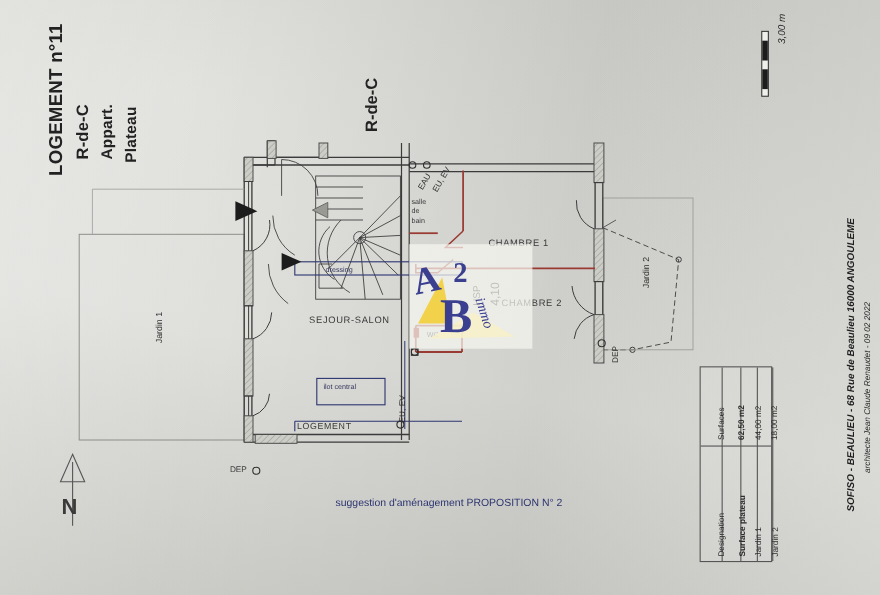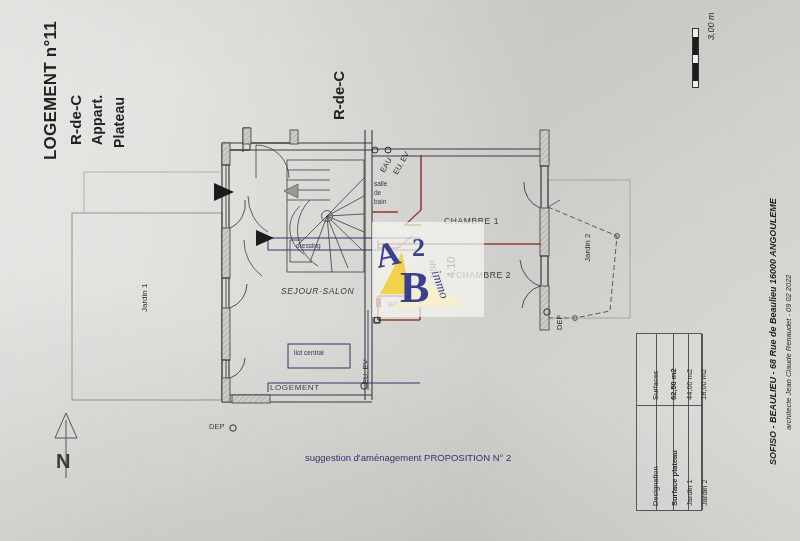--- a/index.html
+++ b/index.html
@@ -267,21 +267,21 @@
   <div class="t rot90" style="left:42px;top:160px;font-size:17px;">LOGEMENT n°11</div>
   <div class="t rot90" style="left:68px;top:145px;font-size:15px;">R-de-C</div>
   <div class="t rot90" style="left:90px;top:145px;font-size:14px;">Appart.</div>
   <div class="t rot90" style="left:112px;top:148px;font-size:14px;">Plateau</div>
 </div>
 
 <div class="t rot90 b" style="left:331px;top:120px;font-size:15px;color:#232323;">R-de-C</div>
 
 <div class="lyr">
 
-  <div class="t room" style="left:281px;top:287px;font-style:italic;">SEJOUR-SALON</div>
+  <div class="t room" style="left:281px;top:287px;">SEJOUR-SALON</div>
 
   <div class="t room" style="left:444px;top:191px;margin-top:26px;">CHAMBRE 1</div>
 
   <div class="t room" style="left:456px;top:271px;">CHAMBRE 2</div>
 
   <div class="t small" style="left:374px;top:180px;line-height:1.35;">salle
 de
 bain</div>
 
   <div class="t small" style="left:388px;top:302px;">WC</div>

